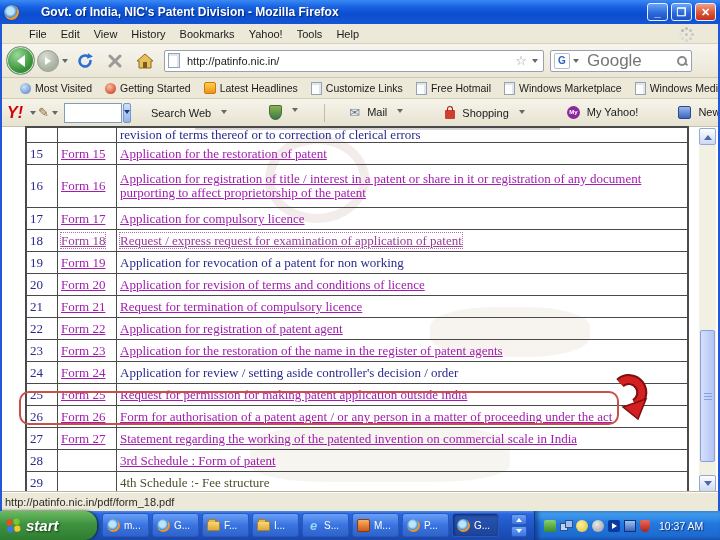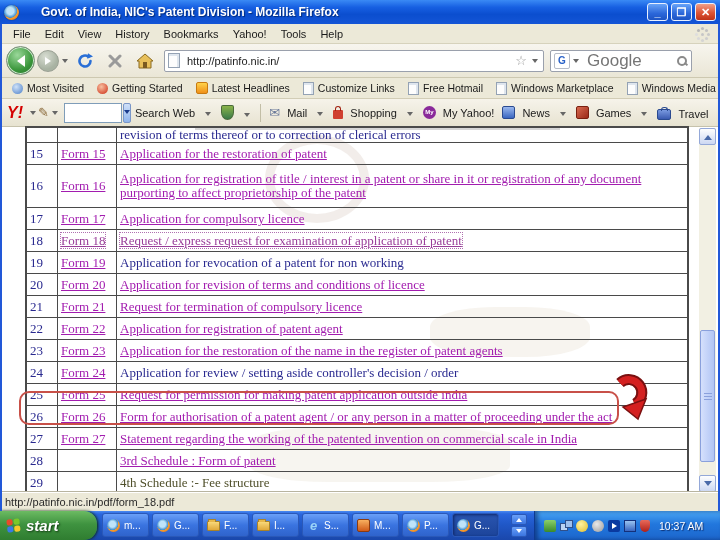--- a/index.html
+++ b/index.html
@@ -14,21 +14,21 @@
     box-shadow:0 0 1px #013;}
   .win-title{color:#fff;font-weight:bold;font-size:12px;margin-left:22px;flex:1;
     text-shadow:1px 1px 1px #012a7a;white-space:nowrap;overflow:hidden;}
   .tb-btn{width:21px;height:18px;margin-left:3px;border:1px solid #e8f0ff;border-radius:3px;
     color:#fff;font-size:11px;font-weight:bold;line-height:16px;text-align:center;
     background:linear-gradient(#68a4f8,#2a66d9 60%,#1d54c4);box-sizing:border-box;}
   .tb-btn.close{background:linear-gradient(#f0a088,#dd5436 55%,#c03318);}
   
   .menubar{position:absolute;left:0;top:24px;width:720px;height:20px;box-sizing:border-box;
     background:#ece9d8;border-bottom:1px solid #d6d2bc;display:flex;align-items:center;
-    padding:0 6px;font-size:11px;color:#1a1a1a;text-align:center;}
+    padding:0 22px;font-size:11px;color:#1a1a1a;text-align:center;}
   .menu-item{padding:2px 7px;cursor:default;}
   .throbber{position:relative;width:16px;height:16px;margin-left:auto;margin-right:4px;}
   .throbber::before{content:"";position:absolute;left:7px;top:7px;width:3px;height:3px;border-radius:50%;
     background:#c6c6c6;box-shadow:0 -6px #bdbdbd,4px -4px #c2c2c2,6px 0 #c8c8c8,4px 4px #cecece,
     0 6px #d4d4d4,-4px 4px #d9d9d9,-6px 0 #dedede,-4px -4px #b8b8b8;}
   
   .navbar{position:absolute;left:0;top:44px;width:720px;height:34px;box-sizing:border-box;
     background:linear-gradient(#f7f5ee,#eae6d6);border-bottom:1px solid #cdc8b0;
     display:flex;align-items:center;padding:0 6px;}
   .nav-back{width:27px;height:27px;border-radius:50%;flex:0 0 auto;display:grid;place-items:center;
@@ -52,38 +52,38 @@
     color:#2a62c8;font-weight:bold;font-size:10px;line-height:14px;text-align:center;flex:0 0 auto;}
   .searchbox input{flex:1;border:0;outline:0;font-size:17px;color:#999;margin-left:4px;width:60px;
     font-family:"Liberation Sans",sans-serif;background:transparent;}
   .mag{position:relative;width:12px;height:12px;flex:0 0 auto;}
   .mag::before{content:"";position:absolute;left:1px;top:1px;width:6px;height:6px;border:2px solid #8a8a8a;border-radius:50%;}
   .mag::after{content:"";position:absolute;left:8px;top:8px;width:4px;height:2px;background:#8a8a8a;transform:rotate(45deg);}
   .star{font-size:13px;color:#9a9a9a;line-height:1;margin:0 2px;}
   
   .bmbar{position:absolute;left:0;top:78px;width:720px;height:21px;box-sizing:border-box;
     background:#ece9d8;border-bottom:1px solid #d2cdb6;display:flex;align-items:center;
-    padding:0 12px;font-size:10.5px;color:#1a1a1a;gap:13px;white-space:nowrap;overflow:hidden;}
+    padding:0 20px;font-size:10.5px;color:#1a1a1a;gap:13px;white-space:nowrap;overflow:hidden;}
   .bm-item{display:flex;align-items:center;gap:4px;}
   .bm-ico{width:11px;height:11px;flex:0 0 auto;border-radius:2px;}
   .ico-most-visited{border-radius:50%;background:radial-gradient(circle at 38% 35%,#cfe2f8,#4a7ec8);}
   .ico-getting-started{border-radius:50%;background:radial-gradient(circle at 40% 35%,#f8c0a0,#cc2a12);}
   .ico-latest-headlines{background:linear-gradient(#ffd24a,#f09018);border:1px solid #c87a10;width:10px;height:10px;}
   .ico-page{width:9px;height:11px;border-radius:0;background:#fdfdfd;border:1px solid #94a2b4;
     box-shadow:inset -2px 2px 0 #dfe6ee;}
   
   .ybar{position:absolute;left:0;top:99px;width:720px;height:28px;box-sizing:border-box;
     background:linear-gradient(#f6f3ea,#e7e3d1);border-bottom:1px solid #c6c2ac;
     display:flex;align-items:center;font-size:11px;color:#1a1a1a;padding:0 5px;white-space:nowrap;}
   .y-logo{color:#d40000;font-weight:900;font-style:italic;font-size:16px;margin:0 4px 0 2px;}
   .pencil{font-size:13px;color:#8a6a3a;}
   .y-input{width:52px;height:16px;border:1px solid #7f9db9;background:#fff;margin:0 1px 0 4px;}
   .y-dd{width:13px;height:18px;border:1px solid #7a96c8;border-radius:2px;display:grid;place-items:center;
     background:linear-gradient(#cfe0f8,#8fb4ec);}
-  .y-item{display:flex;align-items:flex-end;gap:7px;margin:0 4px;}
+  .y-item{display:flex;align-items:flex-start;gap:7px;margin:0 20px;}
   .vsep{width:1px;height:18px;background:#c2bea6;margin:0 4px;}
   .y-ico{width:12px;height:12px;flex:0 0 auto;display:inline-block;}
   .yico-search{width:11px;height:13px;background:linear-gradient(#8ab44a,#3a7a4a);border-radius:2px 2px 50% 50%;border:1px solid #4a6a3a;}
   .yico-mail{color:#6a7a9a;font-size:13px;width:auto;height:auto;line-height:1;}
   .yico-shopping{position:relative;width:10px;height:9px;background:#d04030;border-radius:1px;margin-top:3px;}
   .yico-shopping::before{content:"";position:absolute;left:2px;top:-4px;width:4px;height:4px;
     border:1.5px solid #a02010;border-bottom:none;border-radius:4px 4px 0 0;}
   .yico-my{width:13px;height:13px;border-radius:50%;background:#8a2a9a;color:#fff;font-size:6px;
     font-weight:bold;text-align:center;line-height:13px;}
   .yico-news{background:linear-gradient(#9ab8ee,#3a66c0);border:1px solid #2a4a90;width:11px;height:11px;border-radius:2px;}

